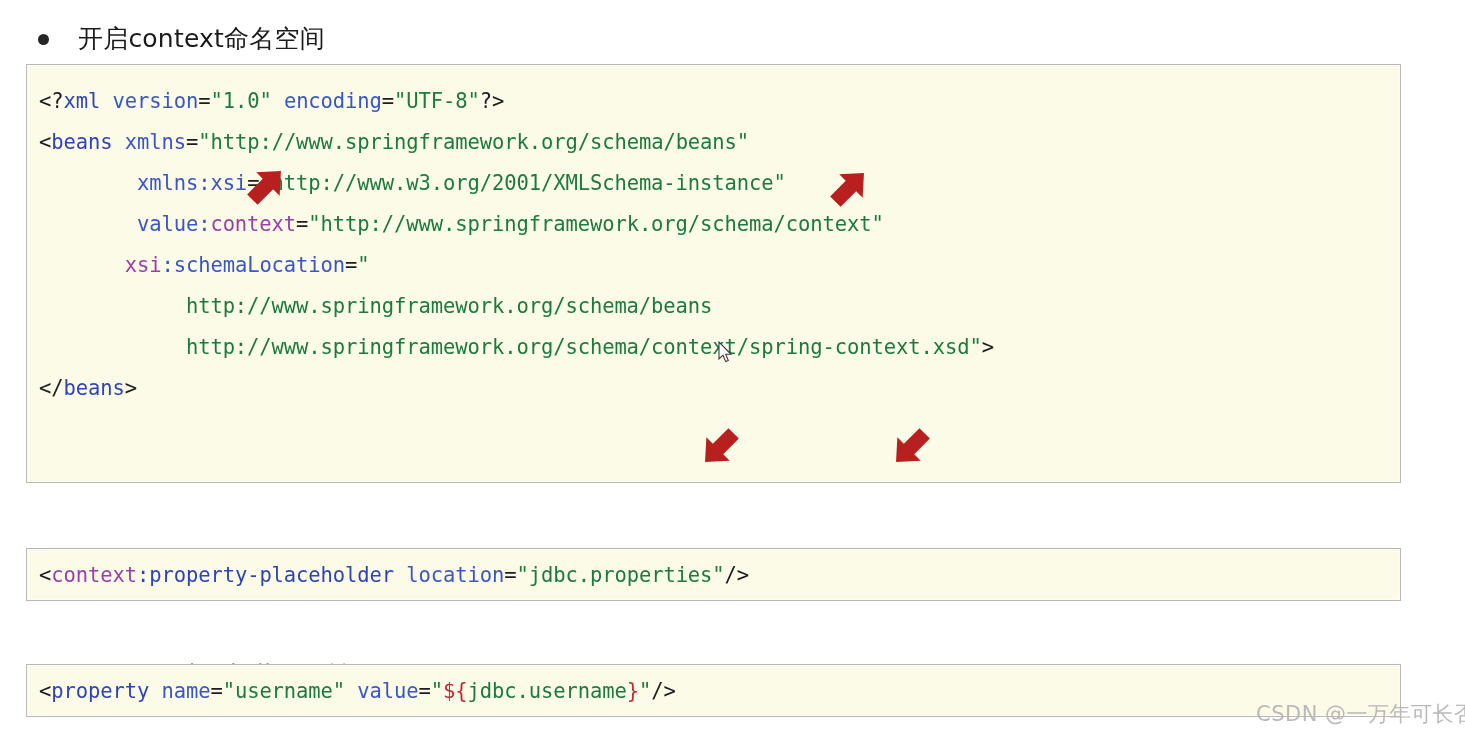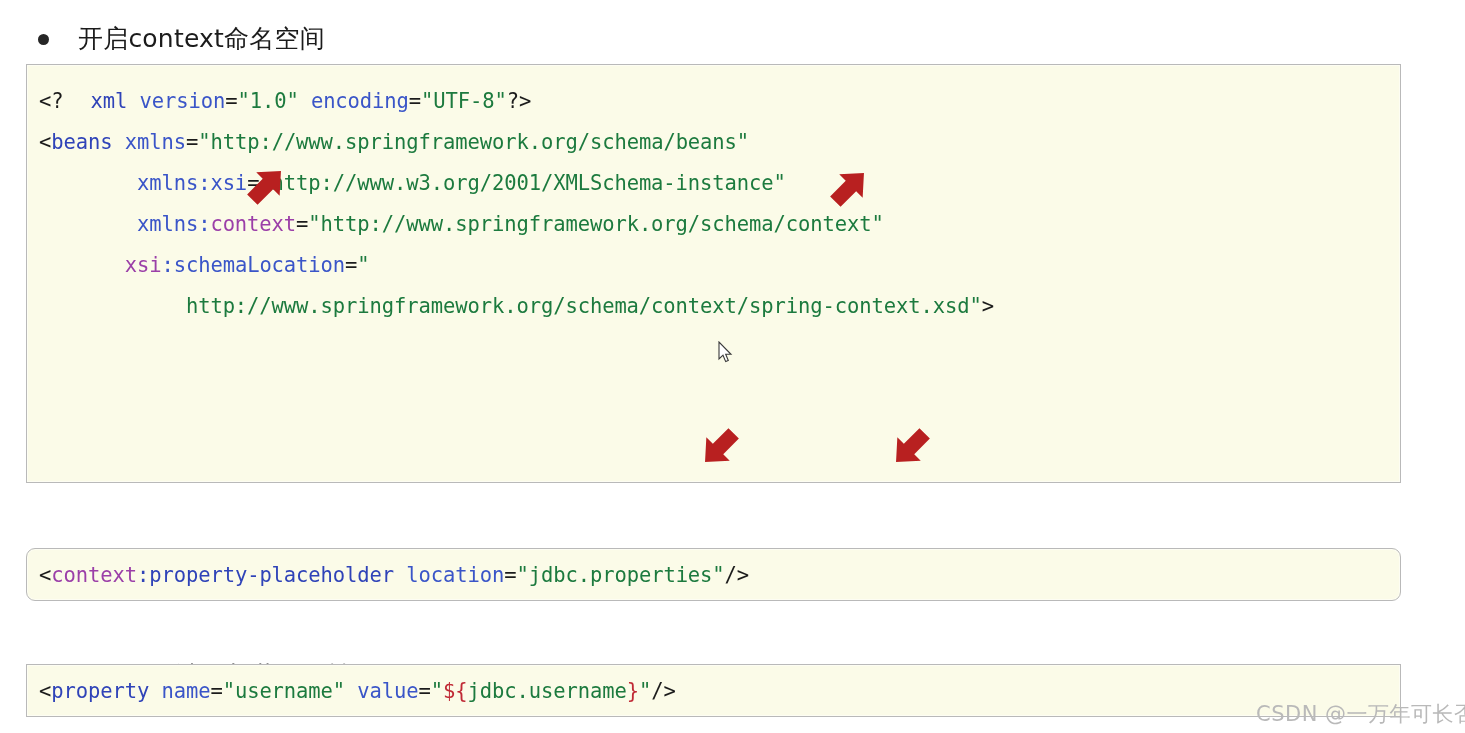--- a/index.html
+++ b/index.html
@@ -61,21 +61,21 @@
   }
 
   
   .tok-punct  { color: #1b1b1b; }
   .tok-tag    { color: #2f43b8; }
   .tok-attr   { color: #3a55c8; text-align: right; }
   .tok-ns     { color: #9b3fa8; }
   .tok-val    { color: #1c7a3e; }
   .tok-eq     { color: #1b1b1b; }
   .tok-expr   { color: #c02a36; }
-  .tok-pi     { color: #2f43b8; margin-left: 27px; }
+  .tok-pi     { color: #2f43b8; }
 
   
   .arrow {
     position: absolute;
     width: 46px;
     height: 46px;
     pointer-events: none;
   }
 
   
@@ -104,28 +104,30 @@
   <div class="bullet-line" style="left:38px; top:24px;">
     <span class="bullet-dot"></span>
     <span class="bullet-text">开启context命名空间</span>
   </div>
 
   <div class="code-block" style="left:26px; top:64px; width:1375px; height:419px;">
     <div class="code-inner" style="padding:16px 0 16px 12px;">
         <div class="code-line"><span class="tok-punct">&lt;?</span><span class="tok-pi">xml</span><span class="tok-punct"> </span><span class="tok-attr">version</span><span class="tok-eq">=</span><span class="tok-val">"1.0"</span><span class="tok-punct"> </span><span class="tok-attr">encoding</span><span class="tok-eq">=</span><span class="tok-val">"UTF-8"</span><span class="tok-punct">?&gt;</span></div>
         <div class="code-line"><span class="tok-punct">&lt;</span><span class="tok-tag">beans</span><span class="tok-punct"> </span><span class="tok-attr">xmlns</span><span class="tok-eq">=</span><span class="tok-val">"http://www.springframework.org/schema/beans"</span></div>
         <div class="code-line"><span class="tok-punct">        </span><span class="tok-attr">xmlns:xsi</span><span class="tok-eq">=</span><span class="tok-val">"http://www.w3.org/2001/XMLSchema-instance"</span></div>
-        <div class="code-line"><span class="tok-punct">        </span><span class="tok-attr">xmlns:</span><span class="tok-ns">context</span><span class="tok-eq">=</span><span class="tok-val">"http://www.springframework.org/schema/context"</span></div>
+        <div class="code-line"><span class="tok-punct">        </span><span class="tok-attr">value:</span><span class="tok-ns">context</span><span class="tok-eq">=</span><span class="tok-val">"http://www.springframework.org/schema/context"</span></div>
         <div class="code-line"><span class="tok-punct">       </span><span class="tok-ns">xsi</span><span class="tok-attr">:</span><span class="tok-attr">schemaLocation</span><span class="tok-eq">=</span><span class="tok-val">"</span></div>
+        <div class="code-line"><span class="tok-punct">            </span><span class="tok-val">http://www.springframework.org/schema/beans</span></div>
         <div class="code-line"><span class="tok-punct">            </span><span class="tok-val">http://www.springframework.org/schema/context/spring-context.xsd"</span><span class="tok-punct">&gt;</span></div>
+        <div class="code-line"><span class="tok-punct">&lt;/</span><span class="tok-tag">beans</span><span class="tok-punct">&gt;</span></div>
       </div>
   </div>
 
 
-  <div class="code-block" style="left:26px; top:548px; width:1375px; height:53px;border-radius:9px;">
+  <div class="code-block" style="left:26px; top:548px; width:1375px; height:53px;">
     <div class="code-inner" style="padding:6px 0 6px 12px;">
         <div class="code-line"><span class="tok-punct">&lt;</span><span class="tok-ns">context</span><span class="tok-tag">:</span><span class="tok-tag">property-placeholder</span><span class="tok-punct"> </span><span class="tok-attr">location</span><span class="tok-eq">=</span><span class="tok-val">"jdbc.properties"</span><span class="tok-punct">/&gt;</span></div>
       </div>
   </div>
 
   <div class="bullet-line" style="left:38px; top:619px;margin-top:42px;">
     <span class="bullet-dot"></span>
     <span class="bullet-text">使用${}读取加载的属性值</span>
   </div>
 

